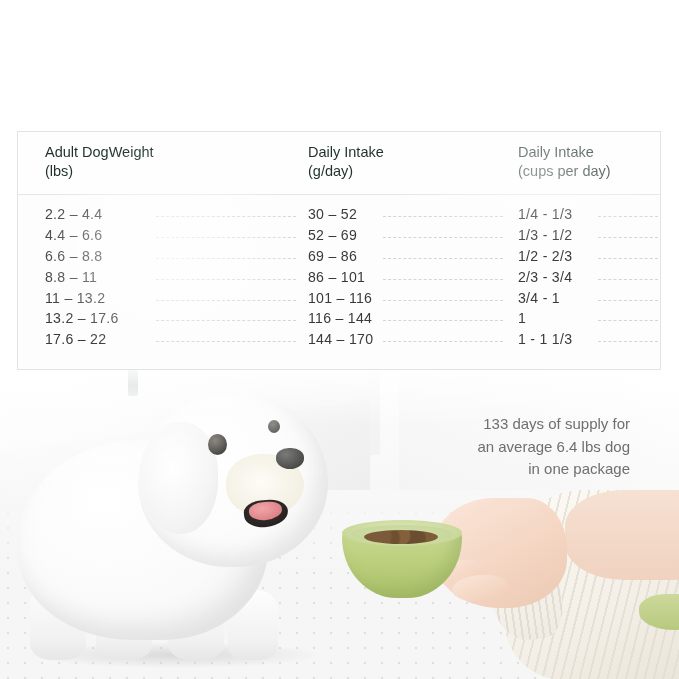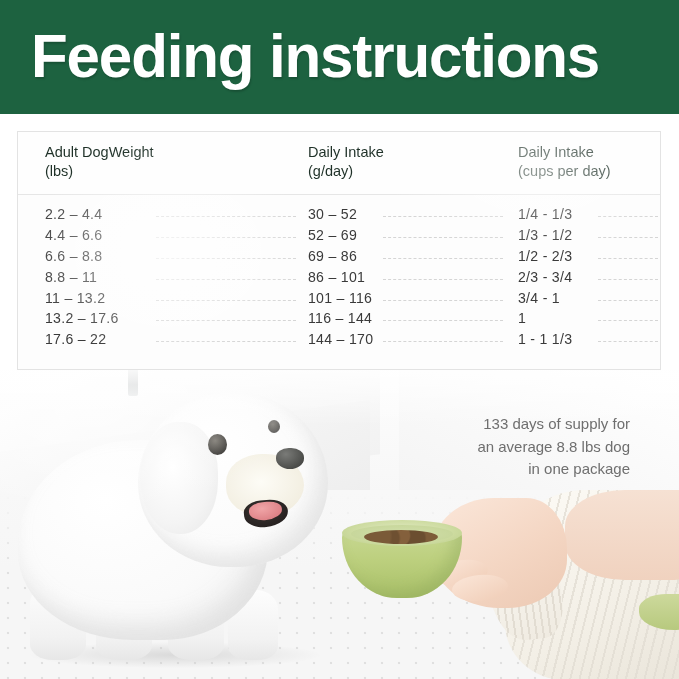--- a/index.html
+++ b/index.html
@@ -382,23 +382,20 @@
     line-height: 22.5px;
     color: #6f6f6f;
     white-space: pre-line;
   }
 </style>
 </head>
 <body>
 
 <div class="page">
 
-  <div class="header-band">
-    <div class="header-title">Feeding instructions</div>
-  </div>
 
   <div class="table-panel">
 
     <div class="table-head">
       <div class="th th-1">Adult DogWeight
 (lbs)</div>
       <div class="th th-2">Daily Intake
 (g/day)</div>
       <div class="th th-3">Daily Intake
 (cups per day)</div>
@@ -514,16 +511,16 @@
       <div class="bowl-body"></div>
       <div class="bowl-rim"></div>
       <div class="bowl-inner"></div>
       <div class="kibble"></div>
     </div>
 
     <div class="photo-sheen"></div>
   </div>
 
   <div class="supply-note">133 days of supply for
-an average 8.8 lbs dog
+an average 6.4 lbs dog
 in one package</div>
 
 </div>
 
 </body></html>

